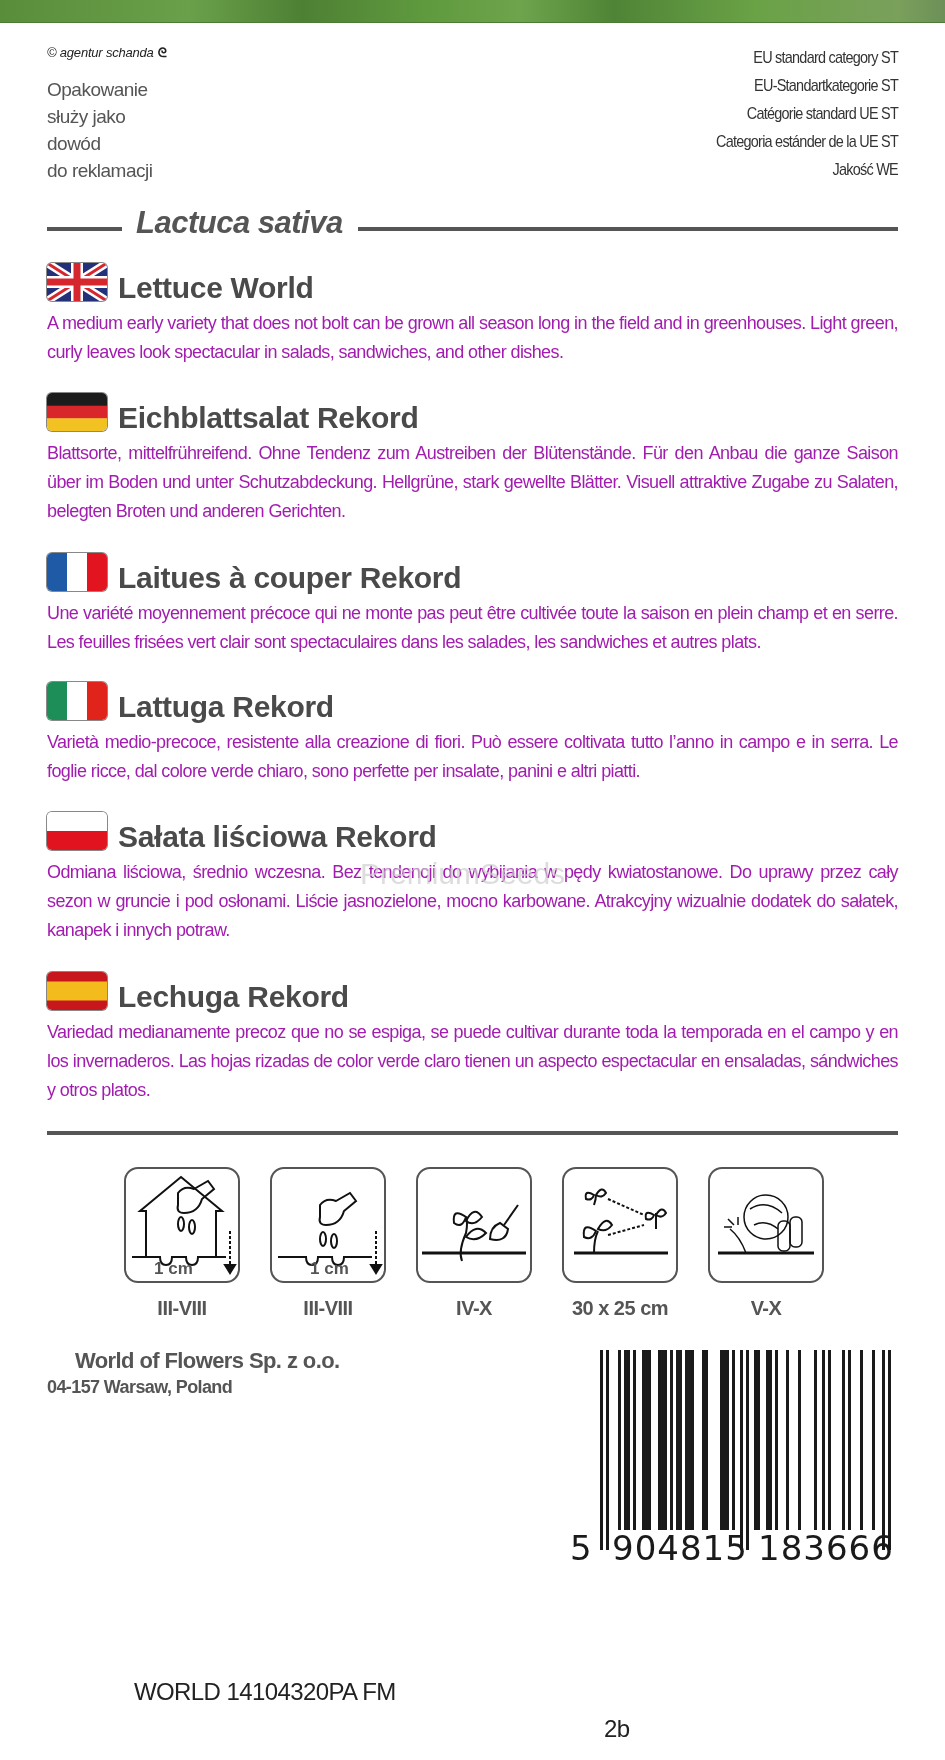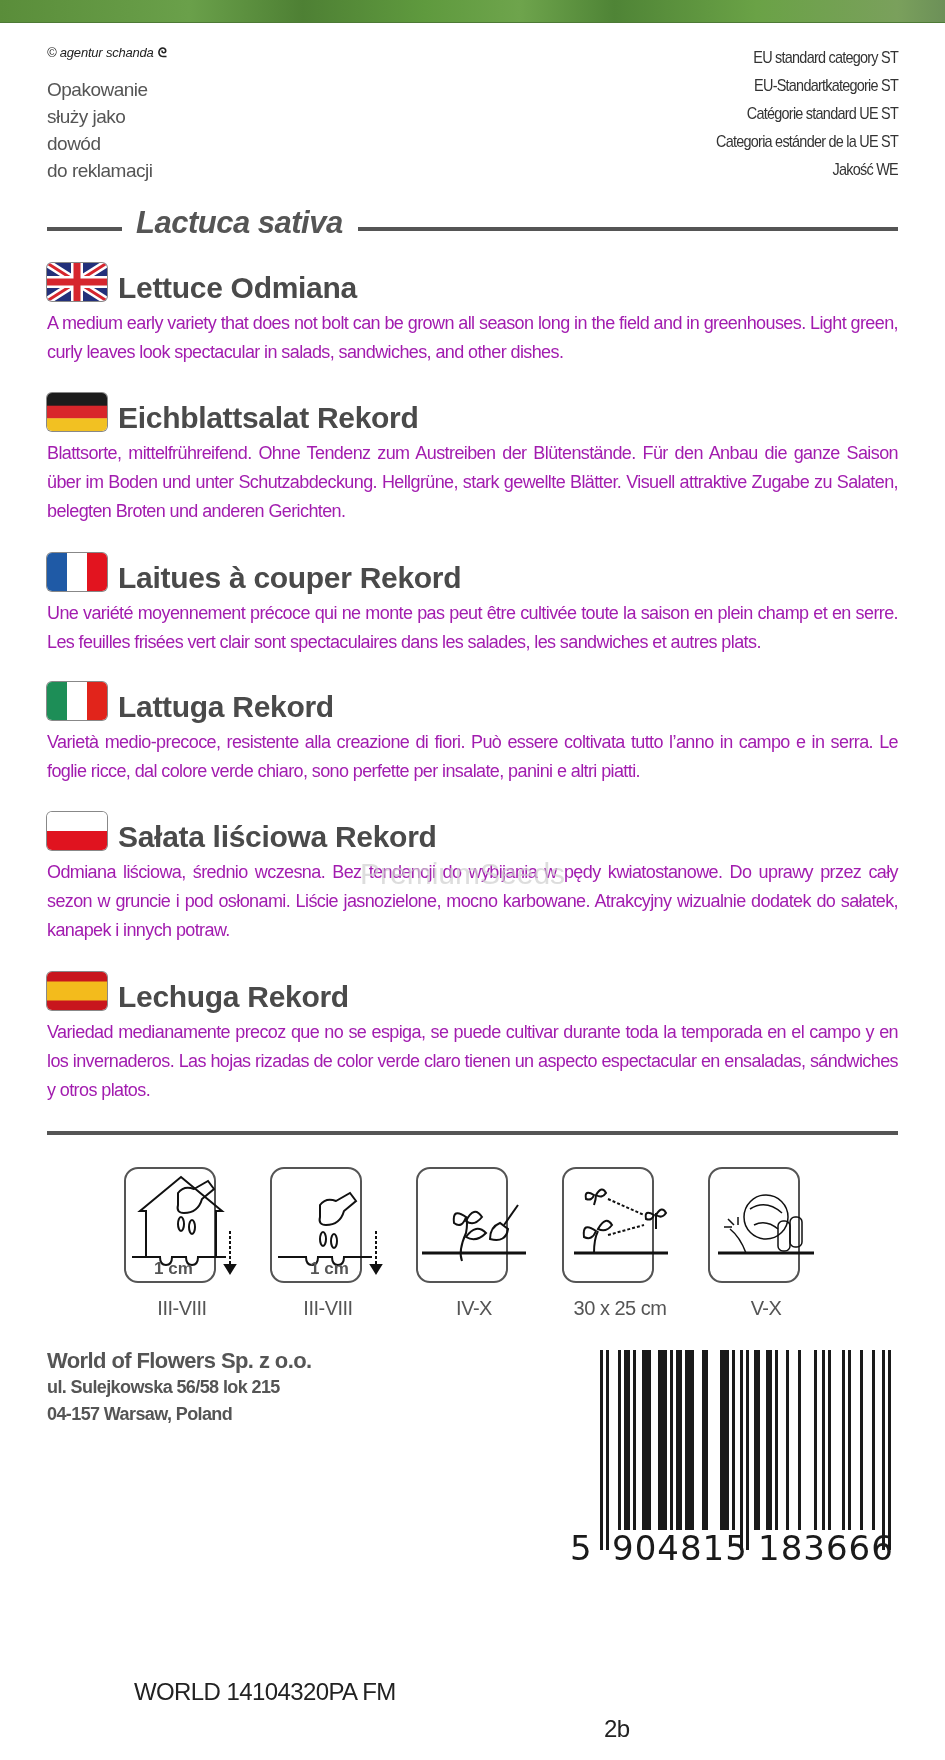--- a/index.html
+++ b/index.html
@@ -13,25 +13,25 @@
   .titlerow .l1{position:absolute;left:0;top:22px;width:75px;height:4px;background:#555;}
   .titlerow .lt{position:absolute;left:89px;top:0;font-size:31px;font-weight:bold;font-style:italic;color:#555;letter-spacing:-0.5px;}
   .titlerow .l2{position:absolute;left:311px;right:0;top:22px;height:4px;background:#555;}
   .sec{position:absolute;left:47px;width:851px;}
   .sec .flag{position:absolute;left:0;top:0;width:60px;height:38px;border-radius:5px;overflow:hidden;box-shadow:0 0 0 1px #888;}
   .sec h2{position:absolute;left:71px;top:8px;margin:0;font-size:30px;font-weight:bold;color:#4a4a4a;letter-spacing:-0.3px;white-space:nowrap;}
   .sec p{position:absolute;left:0;top:46px;width:851px;margin:0;font-size:18px;line-height:29px;color:#a21caf;letter-spacing:-0.6px;text-align:justify;}
   .watermark{position:absolute;left:360px;top:857px;font-size:30px;color:#cfcfcf;opacity:0.7;}
   .divider{position:absolute;left:47px;top:1131px;width:851px;height:4px;background:#555;}
   .icons{position:absolute;left:124px;top:1167px;width:704px;height:160px;}
-  .icon{position:absolute;top:0;width:92px;height:116px;border:2px solid #555;border-radius:14px;box-sizing:border-box;background:#fff;}
+  .icon{position:absolute;top:0;width:116px;height:116px;border:2px solid #555;border-radius:14px;box-sizing:border-box;background:#fff;}
   .icon svg{position:absolute;left:0;top:0;}
-  .ilabel{position:absolute;top:130px;width:116px;text-align:center;font-size:20px;font-weight:normal;color:#555;letter-spacing:-0.5px;}
+  .ilabel{position:absolute;top:130px;width:116px;text-align:center;font-size:20px;font-weight:bold;color:#555;letter-spacing:-0.5px;}
   .company{position:absolute;left:47px;top:1347px;font-size:18px;color:#555;line-height:27px;letter-spacing:-0.6px;font-weight:bold;}
-  .company .name{font-size:22px;}
+  .company .name{font-size:22px;margin-left:28px;}
   .barcode{position:absolute;left:568px;top:1350px;width:330px;height:215px;}
   .footer{position:absolute;top:1678px;font-size:24px;color:#222;letter-spacing:-0.6px;}
 </style>
 </head>
 <body>
 
 <div class="topband"></div>
 
 <div class="credit">
   <span>© agentur schanda</span><span class="logo">ᘓ</span>
@@ -63,21 +63,21 @@
     <svg width="60" height="38" viewBox="0 0 60 38">
       <rect width="60" height="38" fill="#23307a"></rect>
       <path d="M0,0 L60,38 M60,0 L0,38" stroke="#fff" stroke-width="8"></path>
       <path d="M0,0 L60,38 M60,0 L0,38" stroke="#d6262e" stroke-width="3"></path>
       <rect x="24" y="0" width="12" height="38" fill="#fff"></rect>
       <rect x="0" y="13" width="60" height="12" fill="#fff"></rect>
       <rect x="26.5" y="0" width="7" height="38" fill="#d6262e"></rect>
       <rect x="0" y="15.5" width="60" height="7" fill="#d6262e"></rect>
     </svg>
   </div>
-  <h2>Lettuce Odmiana</h2>
+  <h2>Lettuce World</h2>
   <p>A medium early variety that does not bolt can be grown all season long in the field and in greenhouses. Light green, curly leaves look spectacular in salads, sandwiches, and other dishes.</p>
 </div>
 
 <div class="sec" style="top:393px;">
   <div class="flag">
     <svg width="60" height="38" viewBox="0 0 60 38">
       <rect width="60" height="13" y="0" fill="#1c1c1c"></rect>
       <rect width="60" height="13" y="12.7" fill="#d8262b"></rect>
       <rect width="60" height="13" y="25.3" fill="#f2c122"></rect>
     </svg>
@@ -204,21 +204,20 @@
       <rect x="68" y="52" width="12" height="30" rx="5"></rect>
       <rect x="80" y="48" width="12" height="30" rx="5"></rect>
       <path d="M20,60 q10,8 16,24 M24,56 l-6,-6 M28,56 l0,-8 M22,58 l-8,0"></path>
     </svg>
   </div>
   <div class="ilabel" style="left:584px;">V-X</div>
 </div>
 
 <div class="company">
   <div class="name">World of Flowers Sp. z o.o.</div>
-  <div>ul. Sulejkowska 56/58 lok 215</div>
   <div>04-157 Warsaw, Poland</div>
 </div>
 
 <div class="barcode">
   <svg width="330" height="215" viewBox="0 0 330 215">
     <g fill="#1a1a1a">
       <rect x="32" y="0" width="3" height="200"></rect>
         <rect x="38" y="0" width="3" height="200"></rect>
       <rect x="50" y="0" width="3" height="180"></rect>
         <rect x="56" y="0" width="6" height="180"></rect>

